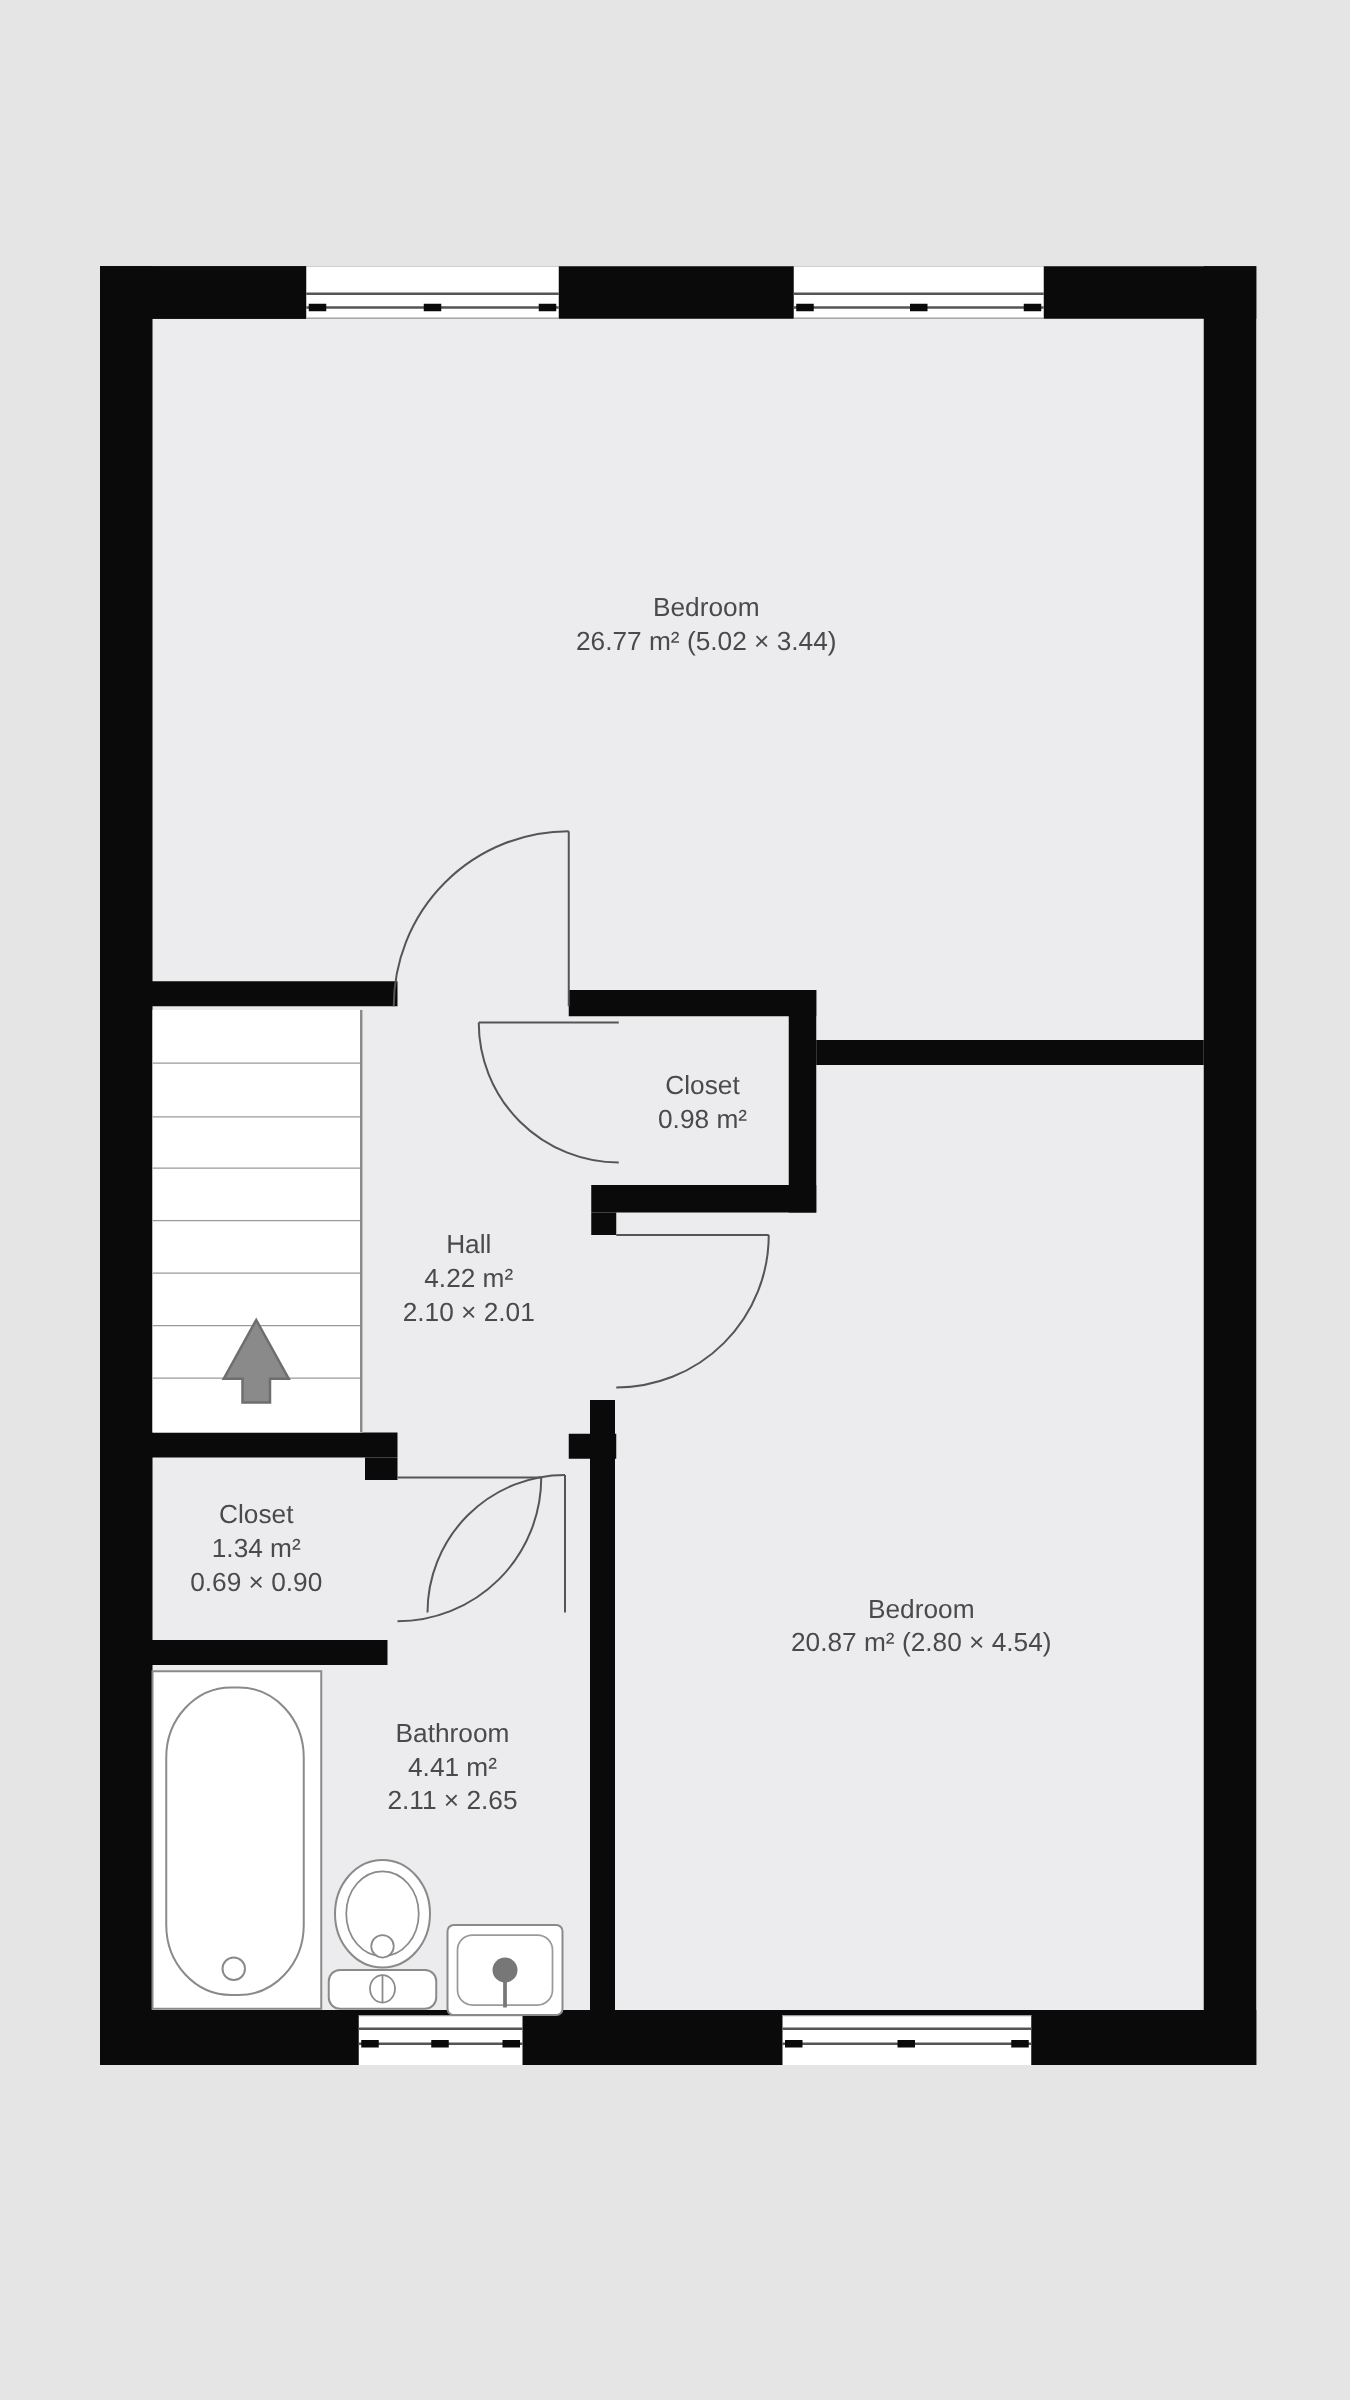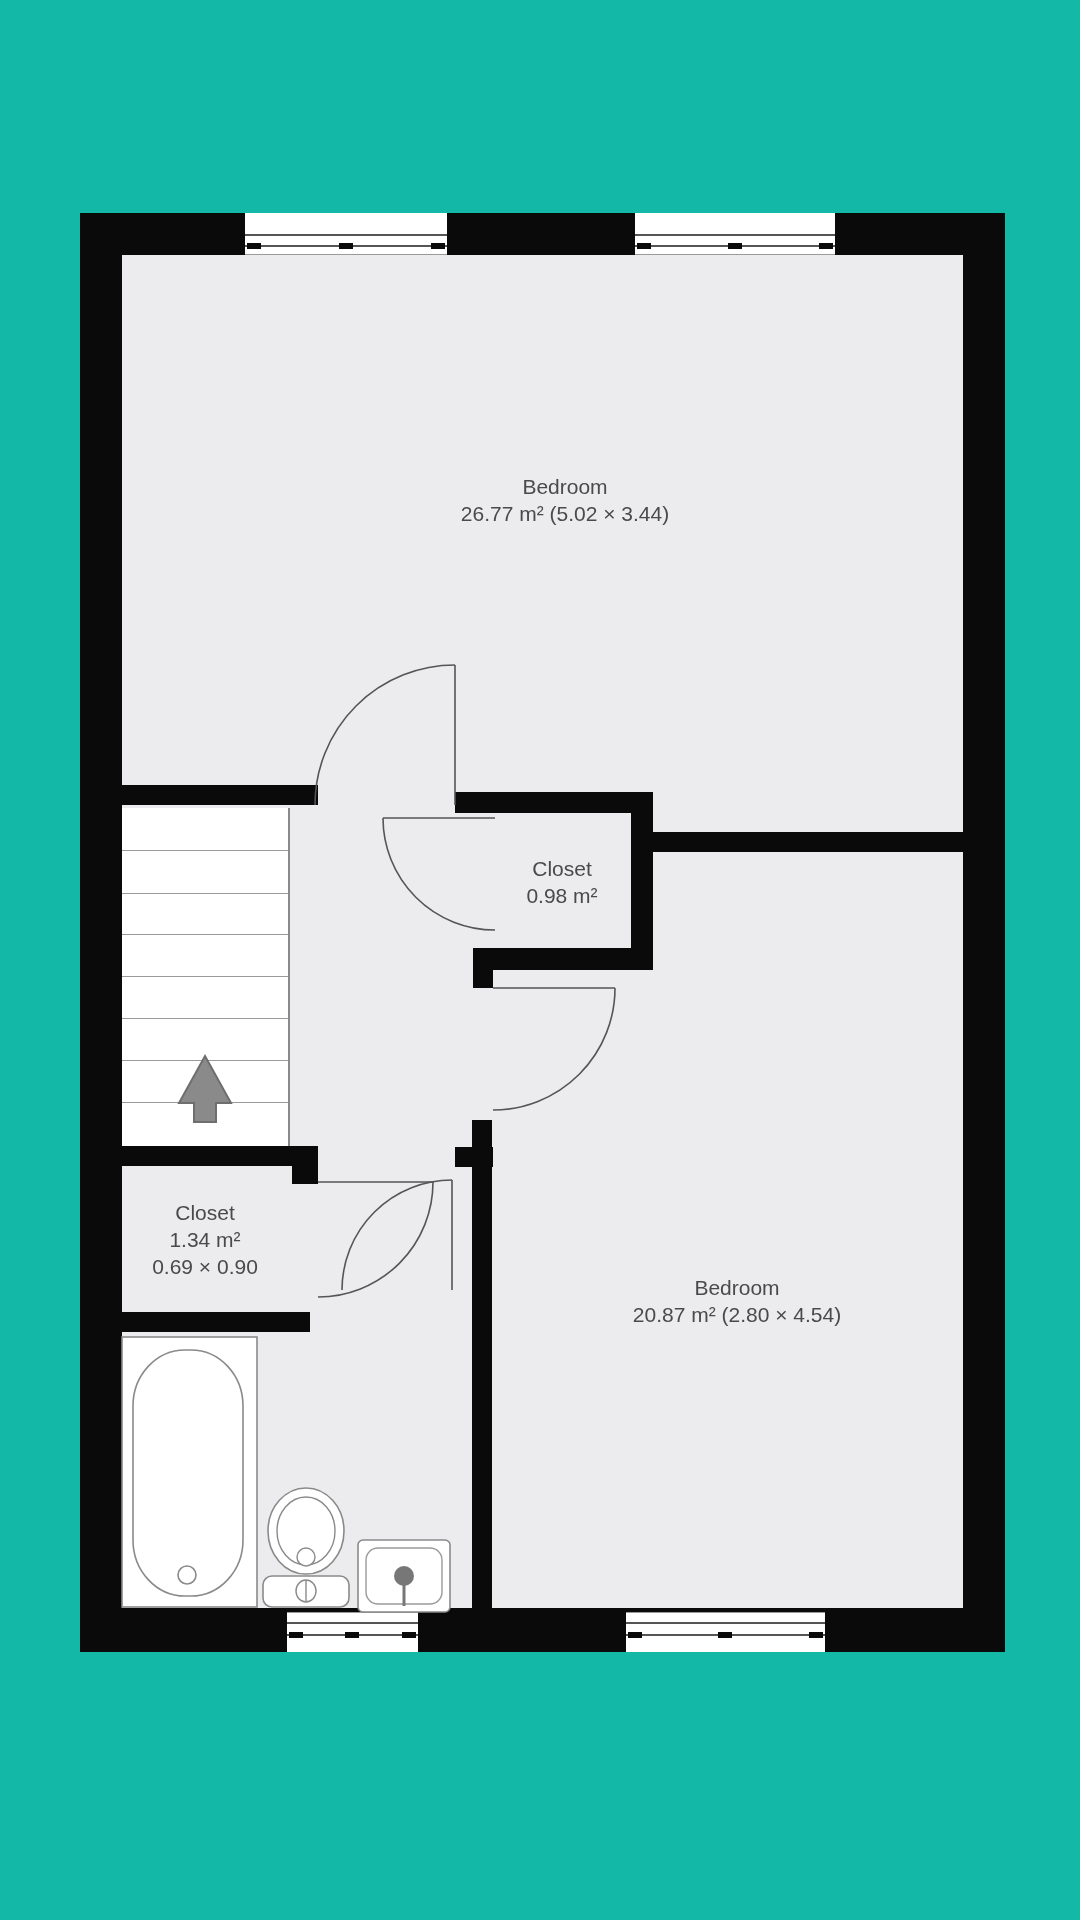--- a/index.html
+++ b/index.html
@@ -1,16 +1,16 @@
 <!DOCTYPE html>
 <html><head>
 <meta charset="utf-8">
 <style>
   html,body{margin:0;padding:0;background:#ffffff;}
-  .canvas{position:relative;width:1080px;height:1920px;background:#14b8a6;overflow:hidden;
+  .canvas{position:relative;width:1080px;height:1920px;background:#e5e5e5;overflow:hidden;
           font-family:"Liberation Sans", sans-serif;}
   .floor{position:absolute;background:#ececee;}
   .wall{position:absolute;background:#0a0a0a;}
   .winbox{position:absolute;background:#ffffff;}
   .winline{position:absolute;background:#555;height:2px;}
   .winedge{position:absolute;background:#9a9a9a;height:1px;}
   .tick{position:absolute;background:#0a0a0a;width:14px;height:6px;}
   .stairs{position:absolute;background:#ffffff;border-right:2px solid #8a8a8a;}
   .tread{position:absolute;left:0;width:100%;height:1px;background:#9a9a9a;}
   .label{position:absolute;transform:translate(-50%,-50%);text-align:center;
@@ -145,26 +145,36 @@
   <div class="label" style="left:565px;top:500px;">
     <div>Bedroom</div>
     <div>26.77 m² (5.02 × 3.44)</div>
   </div>
 
   <div class="label" style="left:562px;top:882px;">
     <div>Closet</div>
     <div>0.98 m²</div>
   </div>
 
+  <div class="label" style="left:375px;top:1023px;">
+    <div>Hall</div>
+    <div>4.22 m²</div>
+    <div>2.10 × 2.01</div>
+  </div>
 
   <div class="label" style="left:205px;top:1239px;">
     <div>Closet</div>
     <div>1.34 m²</div>
     <div>0.69 × 0.90</div>
   </div>
 
+  <div class="label" style="left:362px;top:1414px;">
+    <div>Bathroom</div>
+    <div>4.41 m²</div>
+    <div>2.11 × 2.65</div>
+  </div>
 
   <div class="label" style="left:737px;top:1301px;">
     <div>Bedroom</div>
     <div>20.87 m² (2.80 × 4.54)</div>
   </div>
 
 </div>
 
 </body></html>

